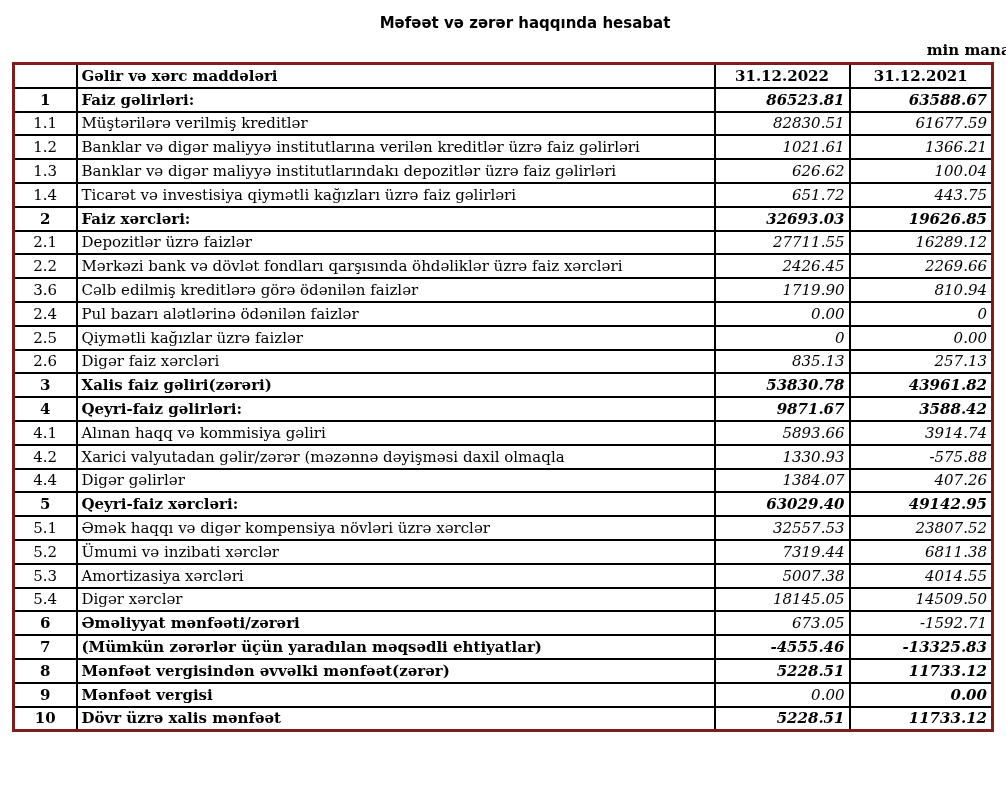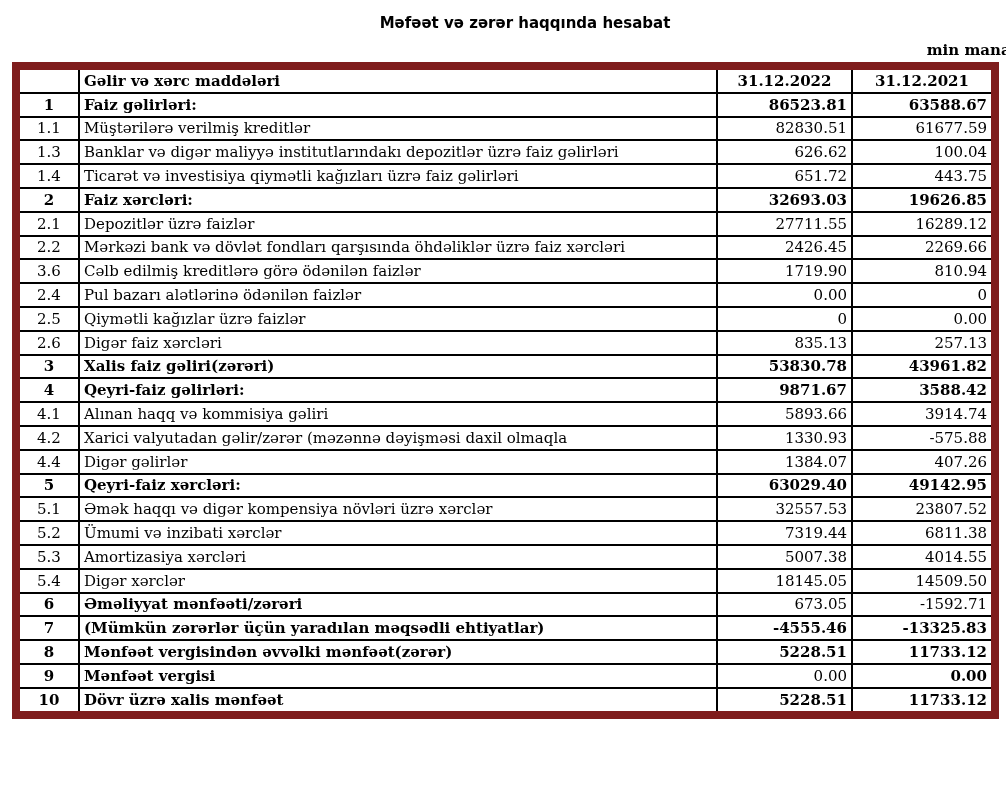--- a/index.html
+++ b/index.html
@@ -31,34 +31,34 @@
     font-weight: bold;
     font-size: 15px;
   }
   table.report {
     position: absolute;
     left: 12px;
     top: 62px;
     width: 979px;
     border-collapse: collapse;
     table-layout: fixed;
-    border: 8px solid #7f1d1d;
+    border: 3px solid #7f1d1d;
   }
   table.report td {
     border: 2px solid #000000;
     font-size: 15px;
     height: 21.8px;
     padding: 0 4px;
     overflow: hidden;
     white-space: nowrap;
     vertical-align: middle;
   }
   td.c-num   { text-align: center; }
   td.c-label { text-align: left; }
-  td.c-val   { text-align: right; }
+  td.c-val   { text-align: right; font-style: italic; }
   .b { font-weight: bold; }
 </style>
 </head>
 <body>
 
 <div class="page">
   <div class="doc-title">Məfəət və zərər haqqında hesabat</div>
   <div class="unit-note">min manatla</div>
 
   <table class="report">
@@ -81,20 +81,26 @@
           <td class="c-val b">86523.81</td>
           <td class="c-val b">63588.67</td>
         </tr>
         <tr>
           <td class="c-num">1.1</td>
           <td class="c-label">Müştərilərə verilmiş kreditlər</td>
           <td class="c-val">82830.51</td>
           <td class="c-val">61677.59</td>
         </tr>
         <tr>
+          <td class="c-num">1.2</td>
+          <td class="c-label">Banklar və digər maliyyə institutlarına verilən kreditlər üzrə faiz gəlirləri</td>
+          <td class="c-val">1021.61</td>
+          <td class="c-val">1366.21</td>
+        </tr>
+        <tr>
           <td class="c-num">1.3</td>
           <td class="c-label">Banklar və digər maliyyə institutlarındakı depozitlər üzrə faiz gəlirləri</td>
           <td class="c-val">626.62</td>
           <td class="c-val">100.04</td>
         </tr>
         <tr>
           <td class="c-num">1.4</td>
           <td class="c-label">Ticarət və investisiya qiymətli kağızları üzrə faiz gəlirləri</td>
           <td class="c-val">651.72</td>
           <td class="c-val">443.75</td>

